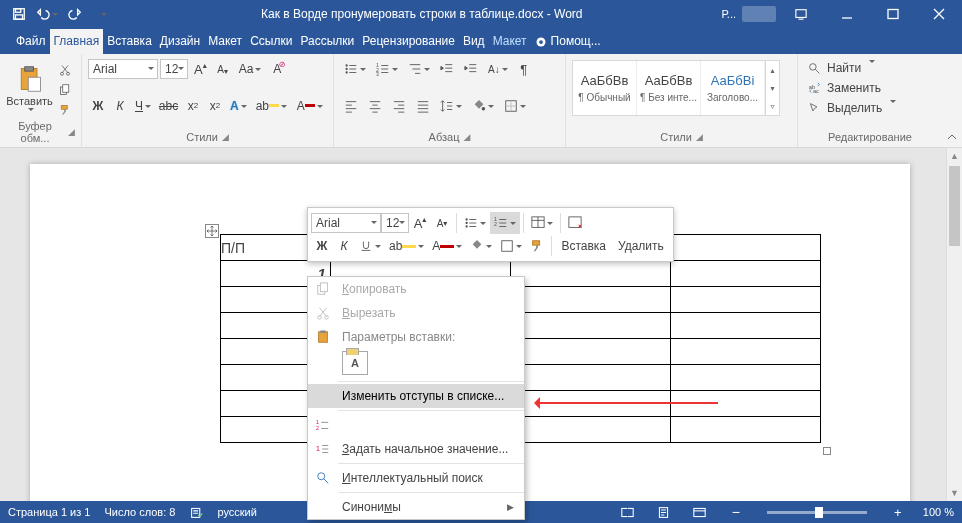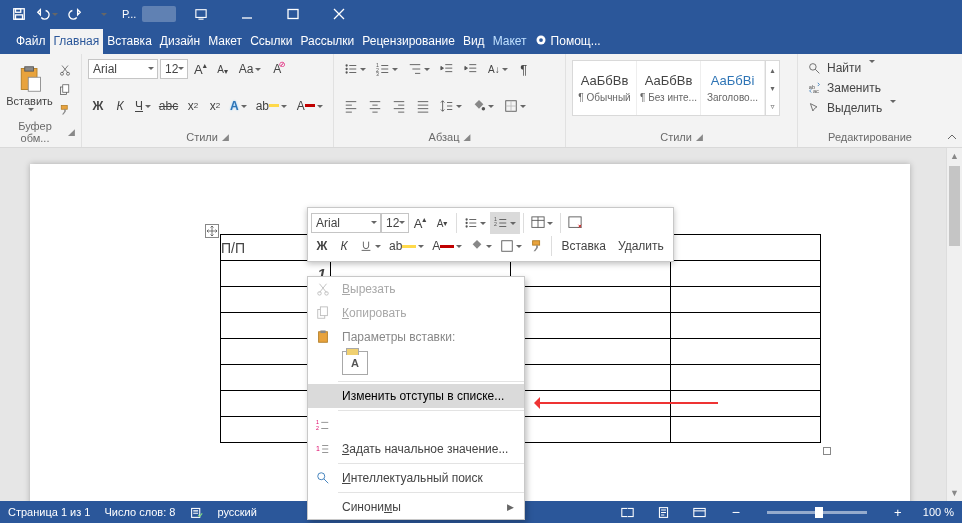--- a/index.html
+++ b/index.html
@@ -13,21 +13,21 @@
 .title-right { display:flex; align-items:center; }
 .title-right .pill { width:34px; height:16px; background:rgba(255,255,255,.25); border-radius:2px; margin-right:2px;}
 .title-right .tbtn { width:46px; height:28px; display:flex; align-items:center; justify-content:center; }
 .title-right svg { width:12px; height:12px; stroke:#fff; fill:none; stroke-width:1.3; }
 
 .tabs { height: 26px; background:#2b579a; display:flex; align-items:flex-end; color:#fff; font-size:12px; }
 .tab { padding: 5px 4px 6px; cursor:default; white-space:nowrap; }
 .tab.file { padding-left:16px; }
 .tab.active { background:#f3f3f3; color:#2b579a; }
 .tab.context { color:#bfe0ff; }
-.tab.help { display:flex; align-items:flex-start; gap:4px; }
+.tab.help { display:flex; align-items:flex-end; gap:4px; }
 .tab.help svg{ width:12px;height:12px;fill:#fff;}
 
 .ribbon { height: 94px; background:#f3f3f3; border-bottom:1px solid #d9d9d9; display:flex; }
 .group { border-right:1px solid #e1e1e1; padding: 4px 6px 2px; display:flex; flex-direction:column; justify-content:space-between; position:relative;}
 .group .label { text-align:center; font-size:11px; color:#6a6a6a; padding-bottom:2px; display:flex; justify-content:center; align-items:center; gap:4px;}
 .group .label .dlg { font-size:9px; color:#888;}
 .rrow { display:flex; align-items:center; gap:2px; margin:1px 0; }
 .rbtn { min-width:20px; height:20px; padding:0 3px; display:flex; align-items:center; justify-content:center; border:1px solid transparent; }
 .drop::after{ content:""; margin-left:2px; border:3px solid transparent; border-top-color:#666; position:relative; top:2px;}
 .combo { height:20px; border:1px solid #c5c5c5; background:#fff; display:flex; align-items:center; padding:0 20px 0 4px; font-size:12px; position:relative; }
@@ -125,20 +125,21 @@
           <path d="M11 4a5 5 0 1 1-5 8M2 6l3-3v6z"></path>
         </svg>
       </div>
     <div class="btn">
         <svg viewBox="0 0 16 16">
           <path d="M5 4a5 5 0 1 0 5 8M14 6l-3-3v6z"></path>
         </svg>
       </div>
     <div class="btn drop"></div>
   </div>
+  <div class="title-text">Как в Ворде пронумеровать строки в таблице.docx - Word</div>
   <div class="title-right">
     <div style="font-size:11px;margin-right:6px;">Р...</div>
     <div class="pill"></div>
     <div class="tbtn">
         <svg viewBox="0 0 14 14">
           <rect x="1" y="2" width="12" height="9"></rect>
           <path d="M4 13h6"></path>
         </svg>
       </div>
     <div class="tbtn">
@@ -570,35 +571,35 @@
     <div class="sep"></div>
     <div class="mtxt">Вставка</div>
     <div class="mtxt">Удалить</div>
   </div>
 </div>
 
 <div class="ctx">
   <div class="mi disabled">
     <span class="micon">
         <svg width="14" height="14" viewBox="0 0 16 16">
+          <rect x="2" y="4" width="8" height="10" fill="none" stroke="#bbb"></rect>
+          <rect x="5" y="1" width="8" height="10" fill="#fff" stroke="#bbb"></rect>
+        </svg>
+      </span>
+    <span class="mlabel"><span class="u">К</span>опировать</span>
+  </div>
+  <div class="mi disabled">
+    <span class="micon">
+        <svg width="14" height="14" viewBox="0 0 16 16">
           <path d="M4 2l8 10M12 2L4 12" stroke="#bbb" fill="none"></path>
           <circle cx="4" cy="13" r="2" fill="none" stroke="#bbb"></circle>
           <circle cx="12" cy="13" r="2" fill="none" stroke="#bbb"></circle>
         </svg>
       </span>
     <span class="mlabel"><span class="u">В</span>ырезать</span>
-  </div>
-  <div class="mi disabled">
-    <span class="micon">
-        <svg width="14" height="14" viewBox="0 0 16 16">
-          <rect x="2" y="4" width="8" height="10" fill="none" stroke="#bbb"></rect>
-          <rect x="5" y="1" width="8" height="10" fill="#fff" stroke="#bbb"></rect>
-        </svg>
-      </span>
-    <span class="mlabel"><span class="u">К</span>опировать</span>
   </div>
   <div class="mi header">
     <span class="micon">
         <svg width="14" height="14" viewBox="0 0 16 16">
           <rect x="3" y="2" width="10" height="12" fill="#e8a33d" stroke="#b07a20"></rect>
           <rect x="5" y="0.5" width="6" height="3" fill="#888"></rect>
         </svg>
       </span>
     <span class="mlabel">Параметры вставки:</span>
   </div>

